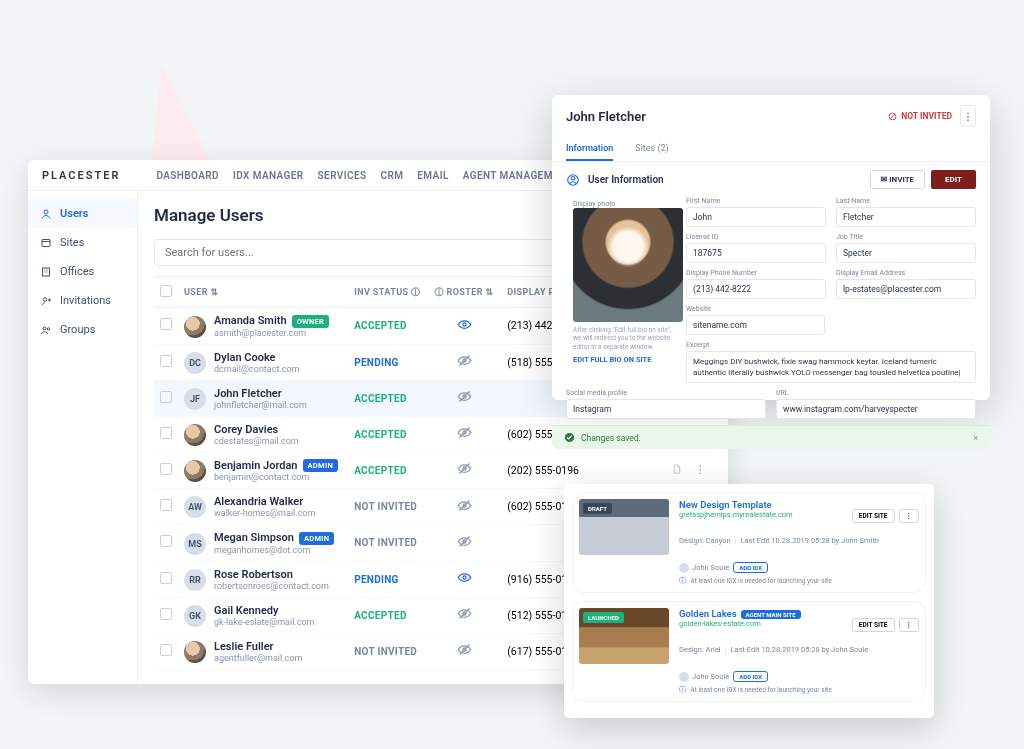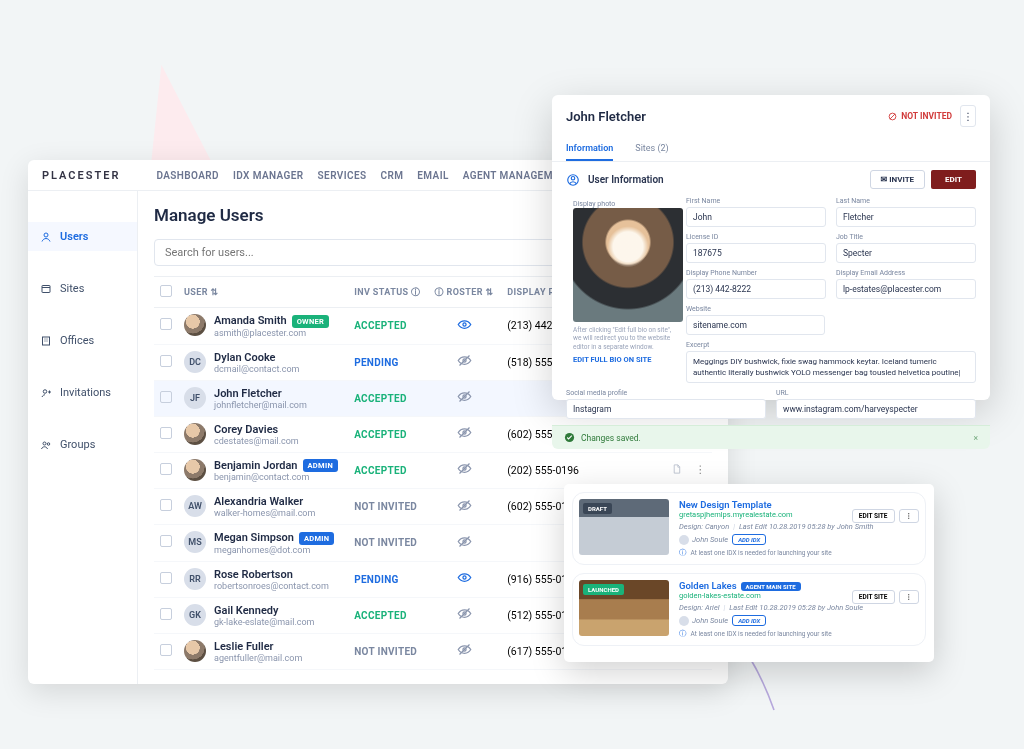--- a/index.html
+++ b/index.html
@@ -9,36 +9,36 @@
   .bg-curve { position:absolute; right:230px; top:380px; width:420px; height:350px; z-index:0; pointer-events:none; }
 
   
   .users-shell { position: absolute; left: 28px; top: 160px; width: 700px; background: #fff; border-radius: 6px; box-shadow: 0 8px 30px rgba(0,0,0,.12); z-index: 5; }
   .topnav { display:flex; align-items:center; gap:16px; padding:8px 14px; border-bottom:1px solid #eceff3; font-size:10px; color:#6b7590; font-weight:600; letter-spacing:.4px; }
   .brand { font-size:11px; color:#334; letter-spacing:2px; margin-right:20px; }
   .nav-more { margin-left:auto; font-size:12px; cursor:pointer; }
 
   .body-row { display:flex; }
   .sidebar { width:110px; border-right:1px solid #eceff3; padding:8px 0; }
-  .side-item { display:flex; align-items:center; gap:8px; padding:8px 12px; font-size:11px; color:#40506a; cursor:pointer;margin-top:23px; }
+  .side-item { display:flex; align-items:center; gap:8px; padding:8px 12px; font-size:11px; color:#40506a; cursor:pointer; }
   .side-item.active { color:#1e6ce0; background:#f5f8ff; font-weight:600; }
   .side-icon { width:12px; height:12px; display:inline-flex; align-items:center; justify-content:center; color:inherit; }
 
   .main-pane { flex:1; padding:14px 16px; }
   .pane-title { font-size:17px; font-weight:600; color:#1f2a44; margin-bottom:14px; }
   .toolbar { display:flex; gap:8px; margin-bottom:10px; }
   .search { flex:1; display:flex; align-items:center; border:1px solid #e1e6ee; border-radius:4px; padding:6px 10px; font-size:11px; color:#8391aa; }
   .search input { border:0; outline:0; flex:1; font-size:11px; color:#2a3550; }
   .bulk-btn { display:flex; align-items:center; gap:6px; border:1px solid #e1e6ee; border-radius:4px; padding:6px 10px; font-size:10px; font-weight:600; color:#40506a; cursor:pointer; }
 
   table.users { width:100%; border-collapse:collapse; font-size:10.5px; }
   table.users thead th { text-align:left; font-size:9px; font-weight:700; color:#7a87a0; letter-spacing:.4px; padding:8px 6px; border-top:1px solid #eceff3; border-bottom:1px solid #eceff3; }
   table.users tbody td { padding:6px 6px; border-bottom:1px solid #f5f7fa; vertical-align:middle; }
   .checkbox { width:12px; height:12px; border:1.5px solid #c7cfdd; border-radius:2px; display:inline-block; cursor:pointer; }
-  .user-cell { display:flex; align-items:flex-start; gap:8px; }
+  .user-cell { display:flex; align-items:flex-end; gap:8px; }
   .avatar { width:22px; height:22px; border-radius:50%; background:#d8dee9; display:flex; align-items:center; justify-content:center; font-size:9px; font-weight:600; color:#40506a; flex-shrink:0; }
   .avatar.img { background: radial-gradient(circle at 40% 35%, #e7c8a8 35%, #8d7a6a 36% 60%, #5c4f42 61%); }
   .uname { font-size:11px; color:#1f2a44; font-weight:600; }
   .umail { font-size:9px; color:#8a95ad; }
   .badge { display:inline-block; font-size:7.5px; font-weight:700; padding:2px 5px; border-radius:3px; margin-left:5px; vertical-align:middle; letter-spacing:.3px; }
   .badge.owner { background:#1ab27a; color:#fff; }
   .badge.admin { background:#1e6ce0; color:#fff; }
   .status { font-size:10px; font-weight:700; letter-spacing:.3px; }
   .st-accepted { color:#1ab27a; }
   .st-pending { color:#1e6ce0; }
@@ -83,21 +83,21 @@
   .site-card { display:flex; gap:10px; border:1px solid #eef1f6; border-radius:12px; padding:6px; margin-bottom:8px; position:relative; }
   .site-thumb { width:90px; height:56px; background:#eceff3; border-radius:3px; position:relative; overflow:hidden; }
   .site-thumb .tag { position:absolute; top:4px; left:4px; font-size:6px; font-weight:700; color:#fff; padding:2px 5px; border-radius:2px; }
   .site-thumb.draft { background:linear-gradient(180deg,#5e6a78 0 32%,#c5ccd5 33% 100%); }
   .site-thumb.draft .tag { background:#3a4656; }
   .site-thumb.live { background:linear-gradient(180deg,#6a4728 0 34%,#a87d4e 35% 70%,#c9a36e 71%); }
   .site-thumb.live .tag { background:#1ab27a; }
   .site-body { flex:1; font-size:7.5px; color:#7a87a0; }
   .site-title { color:#1e6ce0; font-size:9.5px; font-weight:600; }
   .site-url { color:#1ab27a; font-size:7.5px; }
-  .meta { margin-top:3px;font-style:italic; }
+  .meta { margin-top:17px; }
   .av-sml { display:inline-flex; width:10px; height:10px; border-radius:50%; background:#d8dee9; margin-right:3px; vertical-align:middle; }
   .site-actions { position:absolute; right:6px; top:16px; display:flex; gap:4px; }
   .sbtn { border:1px solid #cfd6e3; border-radius:3px; padding:2px 6px; font-size:6.5px; font-weight:700; cursor:pointer; }
   .pipe { color:#cfd6e3; margin:0 4px; }
   .idx-pill { display:inline-block; border:1px solid #1e6ce0; color:#1e6ce0; padding:1px 5px; font-size:6px; font-weight:700; border-radius:3px; margin-left:4px; cursor:pointer; }
   .agent-pill { display:inline-block; background:#1e6ce0; color:#fff; padding:1px 5px; font-size:6px; font-weight:700; border-radius:3px; margin-left:4px; }
   .warn { display:flex; align-items:center; gap:4px; font-size:6.5px; color:#7a87a0; margin-top:3px; }
   .warn::before { content:"ⓘ"; color:#1e6ce0; font-size:7.5px; }
 
   svg { display:block; }

